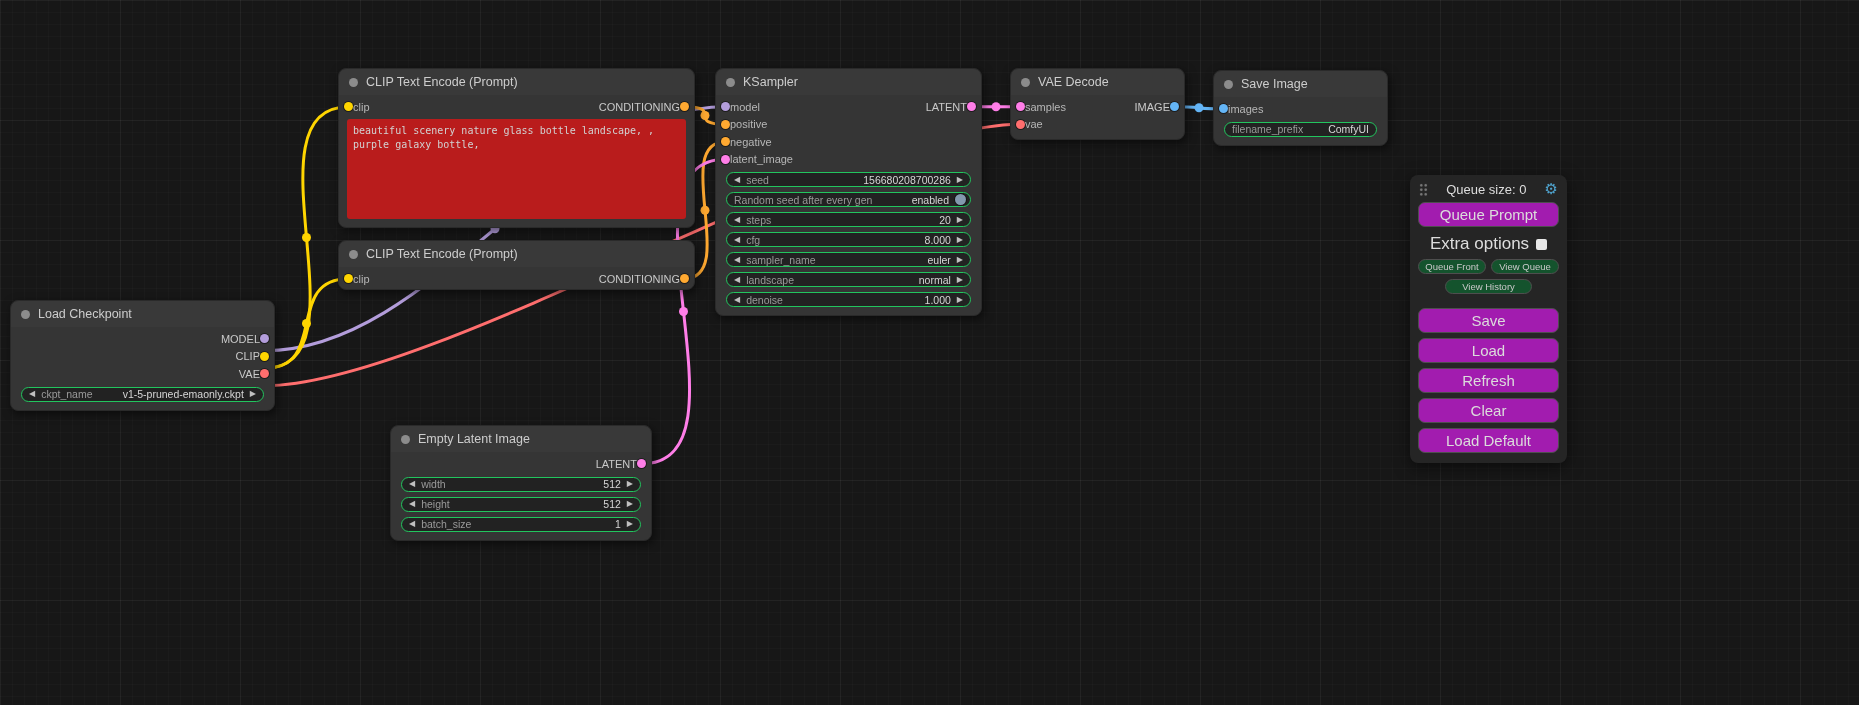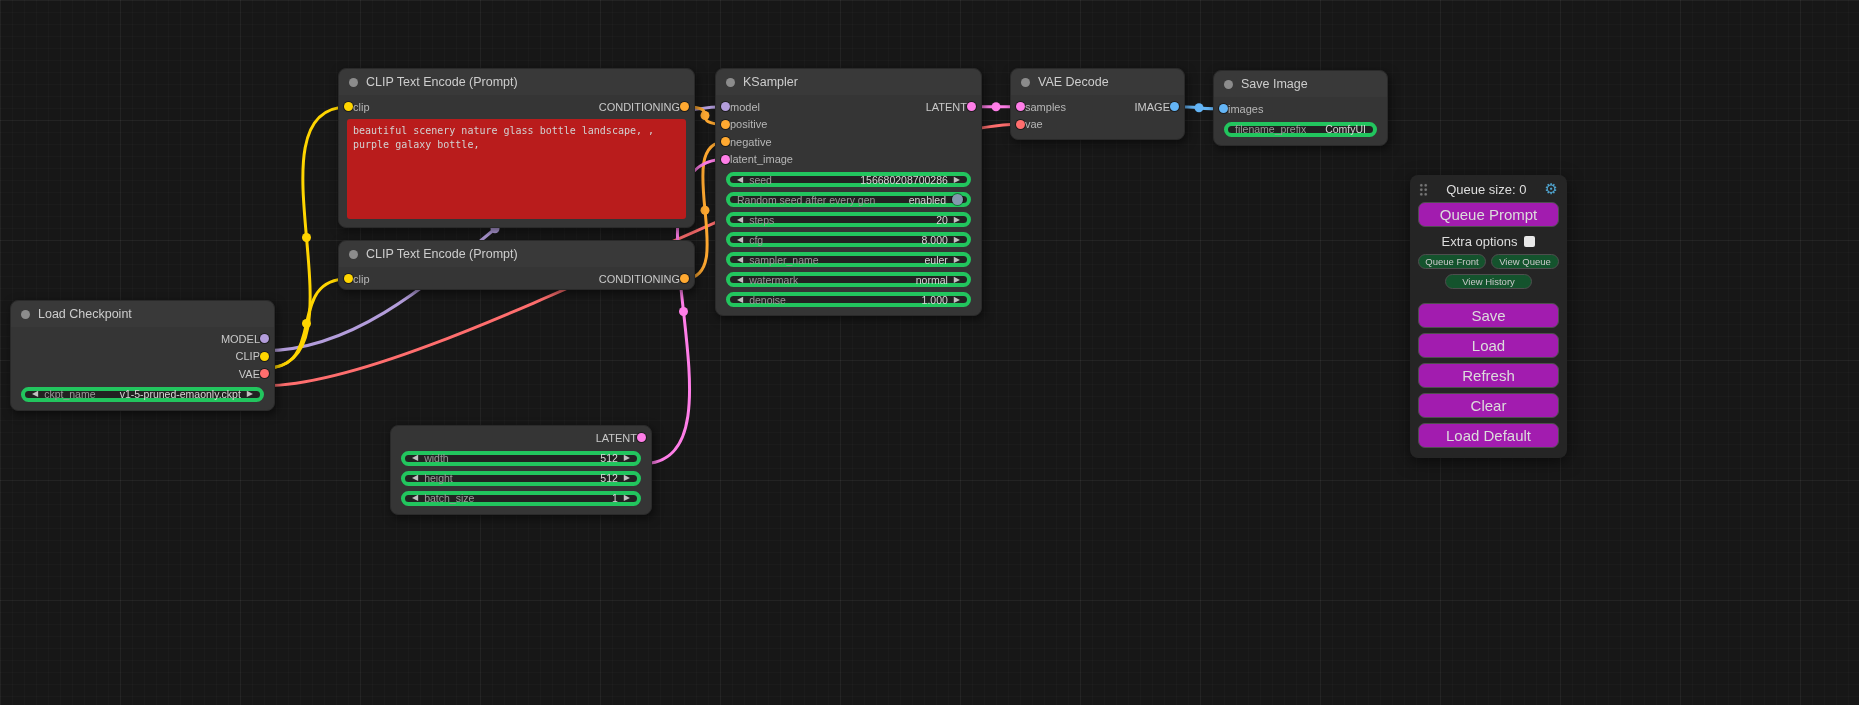--- a/index.html
+++ b/index.html
@@ -21,21 +21,21 @@
   .collapse-dot { width:9px; height:9px; border-radius:50%; background:#8c8c8c; flex:none; }
   .slots { padding:3px 0 1px; }
   .slot-row { display:flex; align-items:center; justify-content:space-between; height:17.5px; padding:0 5px; }
   .slot-row.only-out { justify-content:flex-end; }
   .slot { display:flex; align-items:center; }
   .port { width:9px; height:9px; border-radius:50%; flex:none; background:#888;
     box-shadow:0 0 0 1px rgba(0,0,0,0.45); }
   .slot-label { font-size:11px; color:#b7b7b7; }
   .slot.out .slot-label { color:#c9c9c9; }
   .widgets { padding:3px 10px 8px; display:flex; flex-direction:column; gap:5px; }
-  .widget { height:15px; background:#222; border:4px solid #22c55e; border-radius:8px;
+  .widget { height:15px; background:#222; border:1px solid #22c55e; border-radius:8px;
     display:flex; align-items:center; padding:0 7px; font-size:10.5px; color:#9a9a9a; gap:6px; }
   .widget .arrow { color:#c0c0c0; font-size:8px; line-height:1; flex:none; }
   .widget .wname { white-space:nowrap; overflow:hidden; text-overflow:ellipsis; }
   .widget .wvalue { margin-left:auto; color:#d6d6d6; white-space:nowrap; }
   .toggle-dot { width:11px; height:11px; border-radius:50%; margin-right:-3px; flex:none;
     box-shadow:0 0 0 1px rgba(0,0,0,0.4); }
   .textarea { margin:2px 8px 8px; background:#b91c1c; border-radius:3px; color:#d2d2d2;
     font-family:"DejaVu Sans Mono",monospace; font-size:10px; line-height:1.45;
     padding:5px 6px; white-space:pre-wrap; overflow:hidden; }
 
@@ -43,21 +43,21 @@
     padding:6px 8px 10px; box-shadow:0 4px 16px rgba(0,0,0,0.55);
     display:flex; flex-direction:column; gap:5px; color:#d4d4d4; }
   .menu-header { display:flex; align-items:center; justify-content:space-between;
     font-size:13px; color:#dedede; padding:0 1px; height:16px; }
   .drag-handle { width:9px; height:13px; flex:none; cursor:grab;
     background:radial-gradient(circle, #7a7a7a 1.1px, transparent 1.4px); background-size:4.5px 4.5px; }
   .gear { font-family:"DejaVu Sans",sans-serif; font-size:15px; line-height:1; cursor:pointer; }
   .btn-lg { background:#a21caf; border:1px solid #4e4e4e; color:#dcdcdc; border-radius:7px;
     font-size:15px; padding:3px 0; width:100%; font-family:inherit; cursor:pointer; }
   .extra-row { display:flex; justify-content:center; align-items:center; gap:7px;
-    font-size:13px; color:#dddddd; margin-top:2px; }
+    font-size:17px; color:#dddddd; margin-top:2px; }
   .checkbox { width:11px; height:11px; background:#e8e8e8; border-radius:2px; cursor:pointer; }
   .small-row { display:flex; gap:5px; }
   .small-row.center { justify-content:center; }
   .btn-sm { flex:1; background:#14532d; border:1px solid #4e4e4e; color:#c9c9c9;
     border-radius:9px; font-size:9.5px; padding:1px 4px; font-family:inherit; cursor:pointer; }
   .small-row.center .btn-sm { flex:0 0 62%; }
   .gap-top { margin-top:9px; }
 </style>
 </head>
 <body>
@@ -152,20 +152,24 @@
         </span>
         <span class="slot out">
           <span class="slot-label">CONDITIONING</span>
           <span class="port" style="background: rgb(255, 169, 49);"></span>
         </span>
       </div>
     </div>
   </div>
 
   <div class="node" style="left:390px;top:425px;width:262px;">
+    <div class="node-title">
+      <span class="collapse-dot"></span>
+      <span>Empty Latent Image</span>
+    </div>
     <div class="slots">
       <div class="slot-row only-out">
         <span class="slot out">
           <span class="slot-label">LATENT</span>
           <span class="port" style="background: rgb(255, 126, 232);"></span>
         </span>
       </div>
     </div>
     <div class="widgets">
       <div class="widget">
@@ -249,21 +253,21 @@
         <span class="arrow">▶</span>
       </div>
       <div class="widget">
         <span class="arrow">◀</span>
         <span class="wname">sampler_name</span>
         <span class="wvalue">euler</span>
         <span class="arrow">▶</span>
       </div>
       <div class="widget">
         <span class="arrow">◀</span>
-        <span class="wname">watermark</span>
+        <span class="wname">landscape</span>
         <span class="wvalue">normal</span>
         <span class="arrow">▶</span>
       </div>
       <div class="widget">
         <span class="arrow">◀</span>
         <span class="wname">denoise</span>
         <span class="wvalue">1.000</span>
         <span class="arrow">▶</span>
       </div>
     </div>

